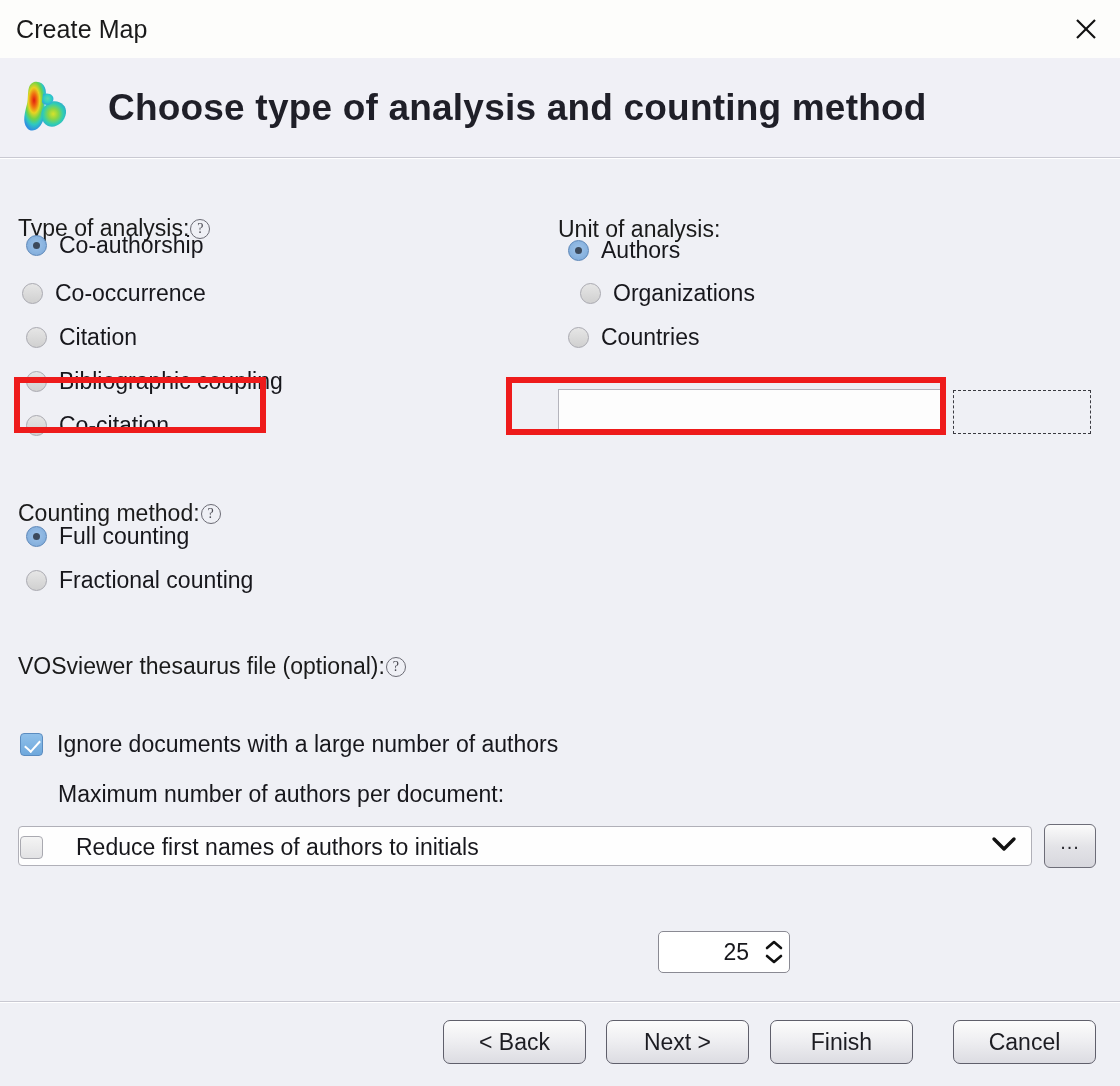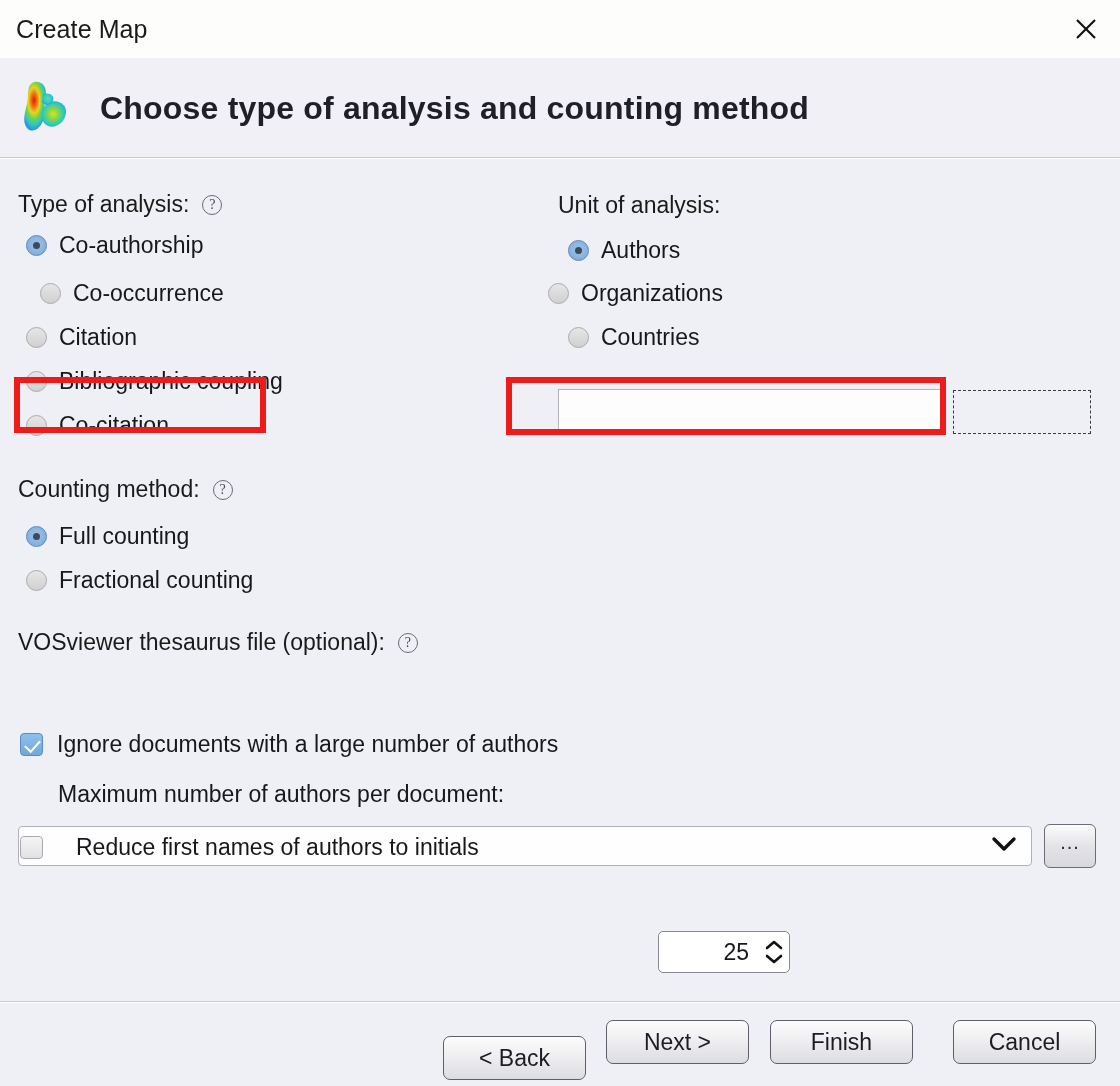--- a/index.html
+++ b/index.html
@@ -51,22 +51,22 @@
     display: flex;
     align-items: center;
   }
   .banner-logo {
     width: 64px; height: 64px;
     margin-left: 14px;
     flex: none;
     position: relative;
   }
   .banner-title {
-    margin-left: 22px;
-    font-size: 32px;
+    margin-left: 30px;
+    font-size: 37px;
     font-weight: bold;
     color: #1f1f28;
     letter-spacing: .2px;
   }
   .hr {
     position: absolute;
     left: 0; width: 1120px; height: 0;
     border-top: 1px solid #c9c9d2;
     border-bottom: 1px solid #ffffff;
   }
@@ -81,21 +81,22 @@
     background: #eff0f5;
   }
 
   .section-label {
     position: absolute;
     font-size: 23px;
     color: #1a1a1a;
     white-space: nowrap;
     display: flex;
     align-items: center;
-    gap: 13px;
+    gap: 1px;
+    margin-top: 24px;
   }
 
   
   .help-icon {
     width: 20px; height: 20px;
     border: 1.6px solid #6b6b74;
     border-radius: 50%;
     display: inline-flex;
     align-items: center; justify-content: center;
     font-size: 14px;
@@ -287,21 +288,21 @@
     height: 44px;
     border-radius: 7px;
     border: 1.6px solid #5f5f6b;
     background: linear-gradient(180deg,#fcfcfc 0%, #eeeef1 48%, #dcdce2 100%);
     display: flex; align-items: center; justify-content: center;
     font-size: 23px;
     color: #1c1c22;
     cursor: pointer;
     white-space: nowrap;
   }
-  #btn-back   { left: 443px; width: 143px; margin-top: 16px; }
+  #btn-back   { left: 443px; width: 143px; }
   #btn-next   { left: 606px; width: 143px; }
   #btn-finish { left: 770px; width: 143px; }
   #btn-cancel { left: 953px; width: 143px; }
 </style>
 </head>
 <body>
 
 <div id="dialog">
 
   <div class="titlebar">
@@ -352,21 +353,21 @@
 
     <div class="section-label" style="left:18px; top:32px;">
       <span>Type of analysis:</span>
       <span class="help-icon">?</span>
     </div>
 
     <div class="opt-row" style="left:26px; top:73px;">
       <span class="radio checked"></span>
       <span>Co-authorship</span>
     </div>
-    <div class="opt-row" style="left:40px; top:121px;justify-content:space-between;">
+    <div class="opt-row" style="left:22px; top:121px;justify-content:space-between;">
       <span class="radio"></span>
       <span>Co-occurrence</span>
     </div>
     <div class="opt-row" style="left:26px; top:165px;">
       <span class="radio"></span>
       <span>Citation</span>
     </div>
     <div class="opt-row" style="left:26px; top:209px;">
       <span class="radio"></span>
       <span>Bibliographic coupling</span>
@@ -380,21 +381,21 @@
       <span>Unit of analysis:</span>
     </div>
 
     <div id="authors-field"></div>
     <div id="focus-dash"></div>
 
     <div class="opt-row" style="left:568px; top:78px;">
       <span class="radio checked"></span>
       <span>Authors</span>
     </div>
-    <div class="opt-row" style="left:548px; top:121px;justify-content:space-between;">
+    <div class="opt-row" style="left:580px; top:121px;justify-content:space-between;">
       <span class="radio"></span>
       <span>Organizations</span>
     </div>
     <div class="opt-row" style="left:568px; top:165px;">
       <span class="radio"></span>
       <span>Countries</span>
     </div>
 
     <div class="section-label" style="left:18px; top:317px;">
       <span>Counting method:</span>

